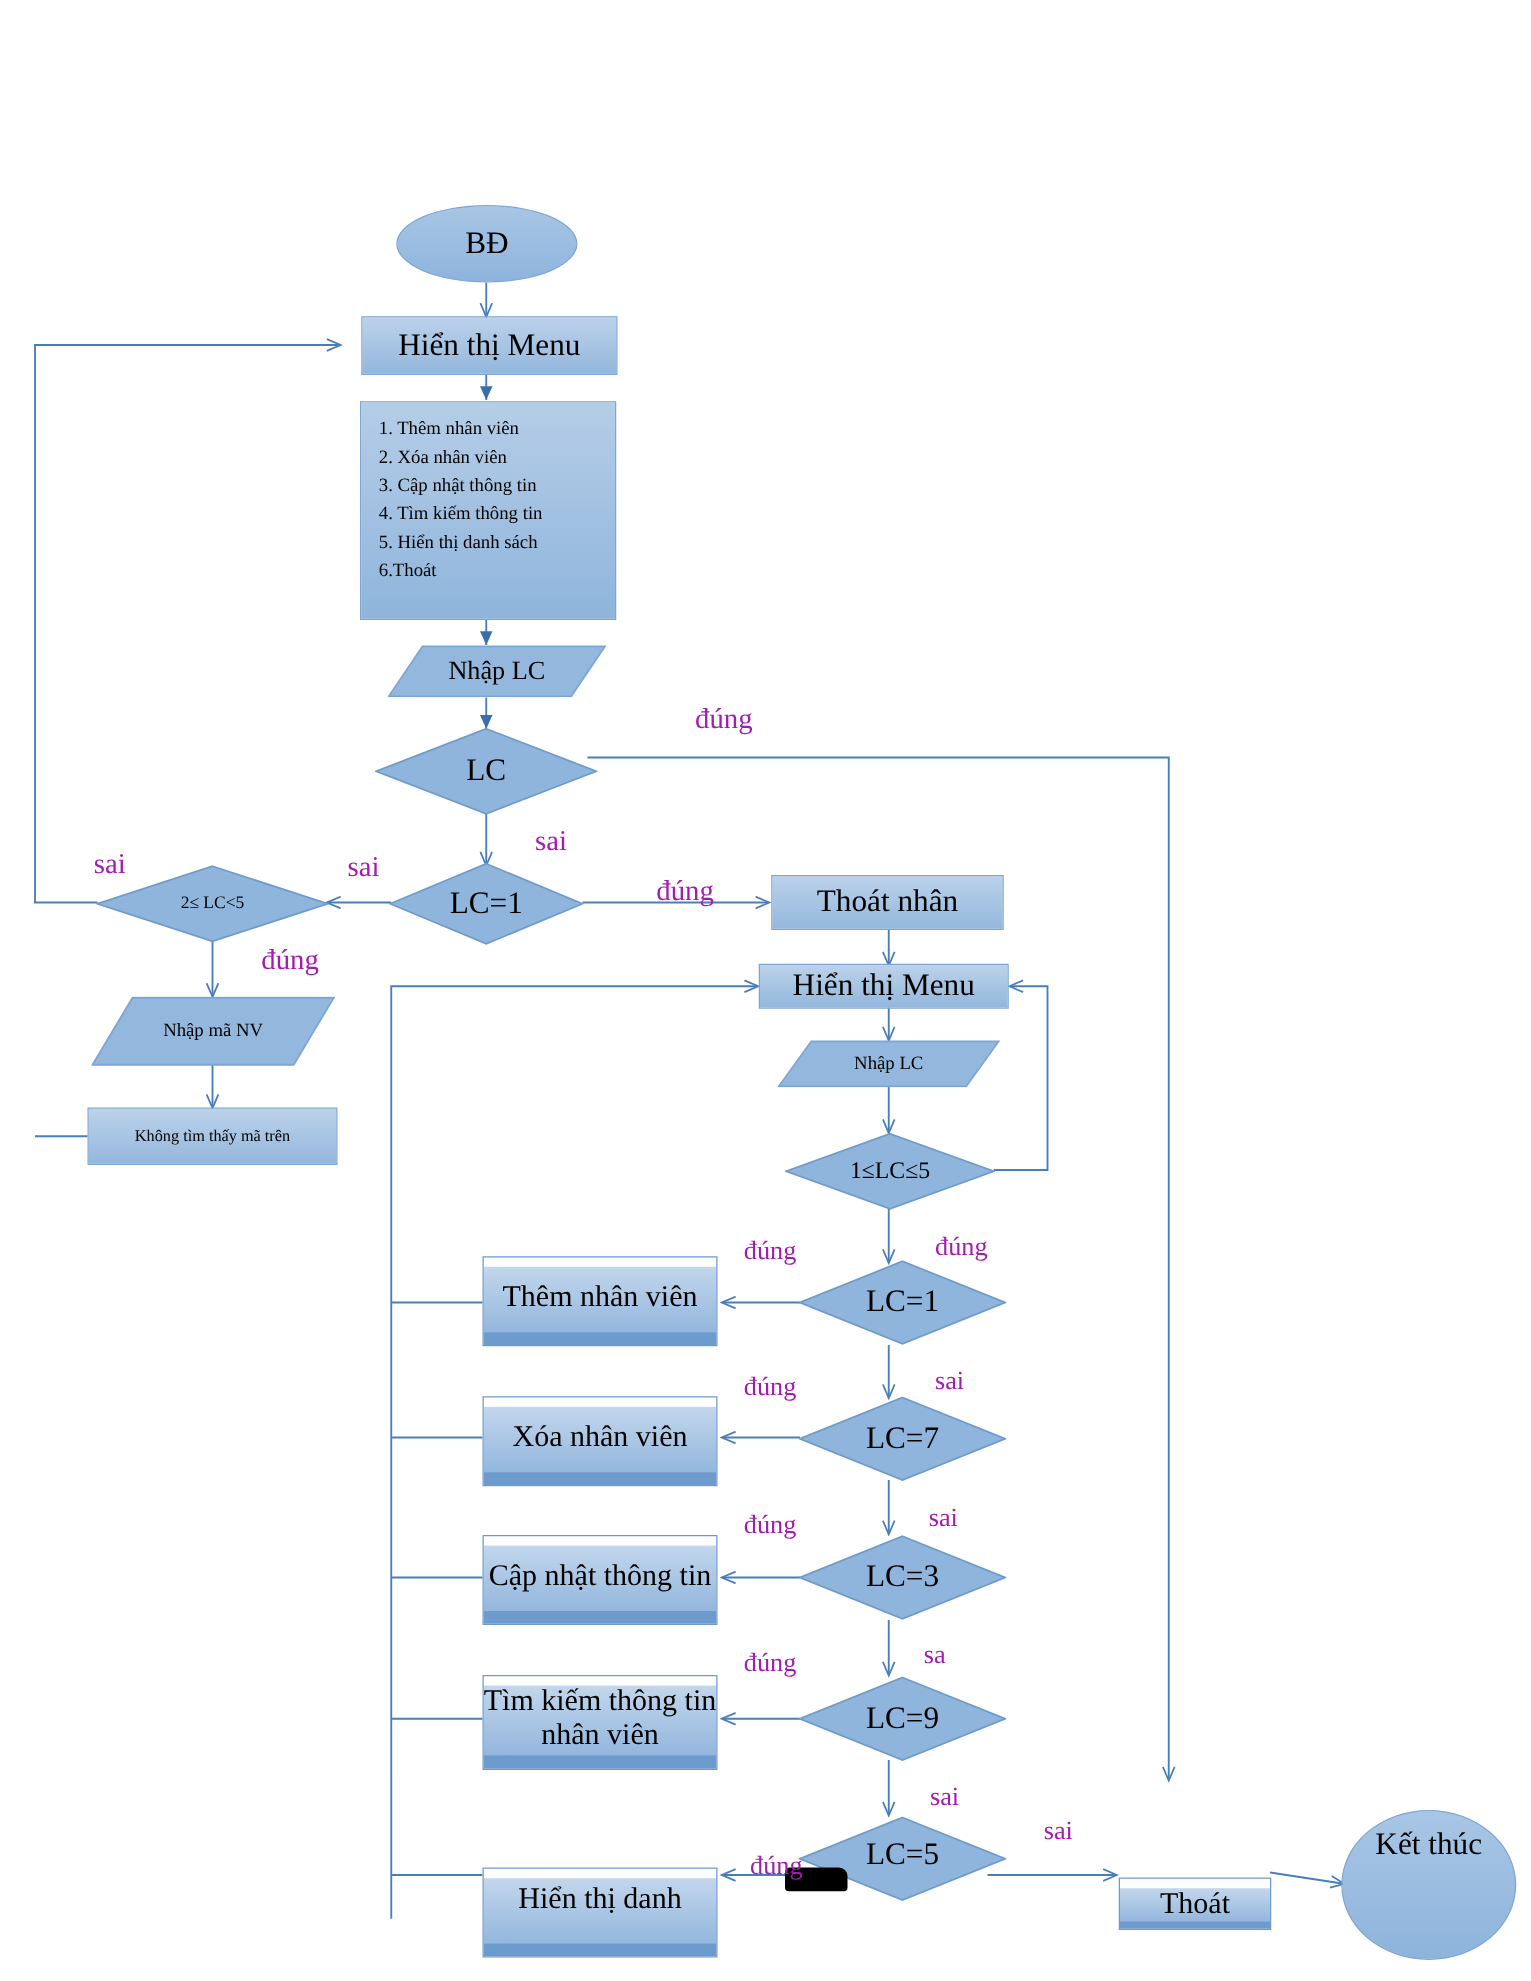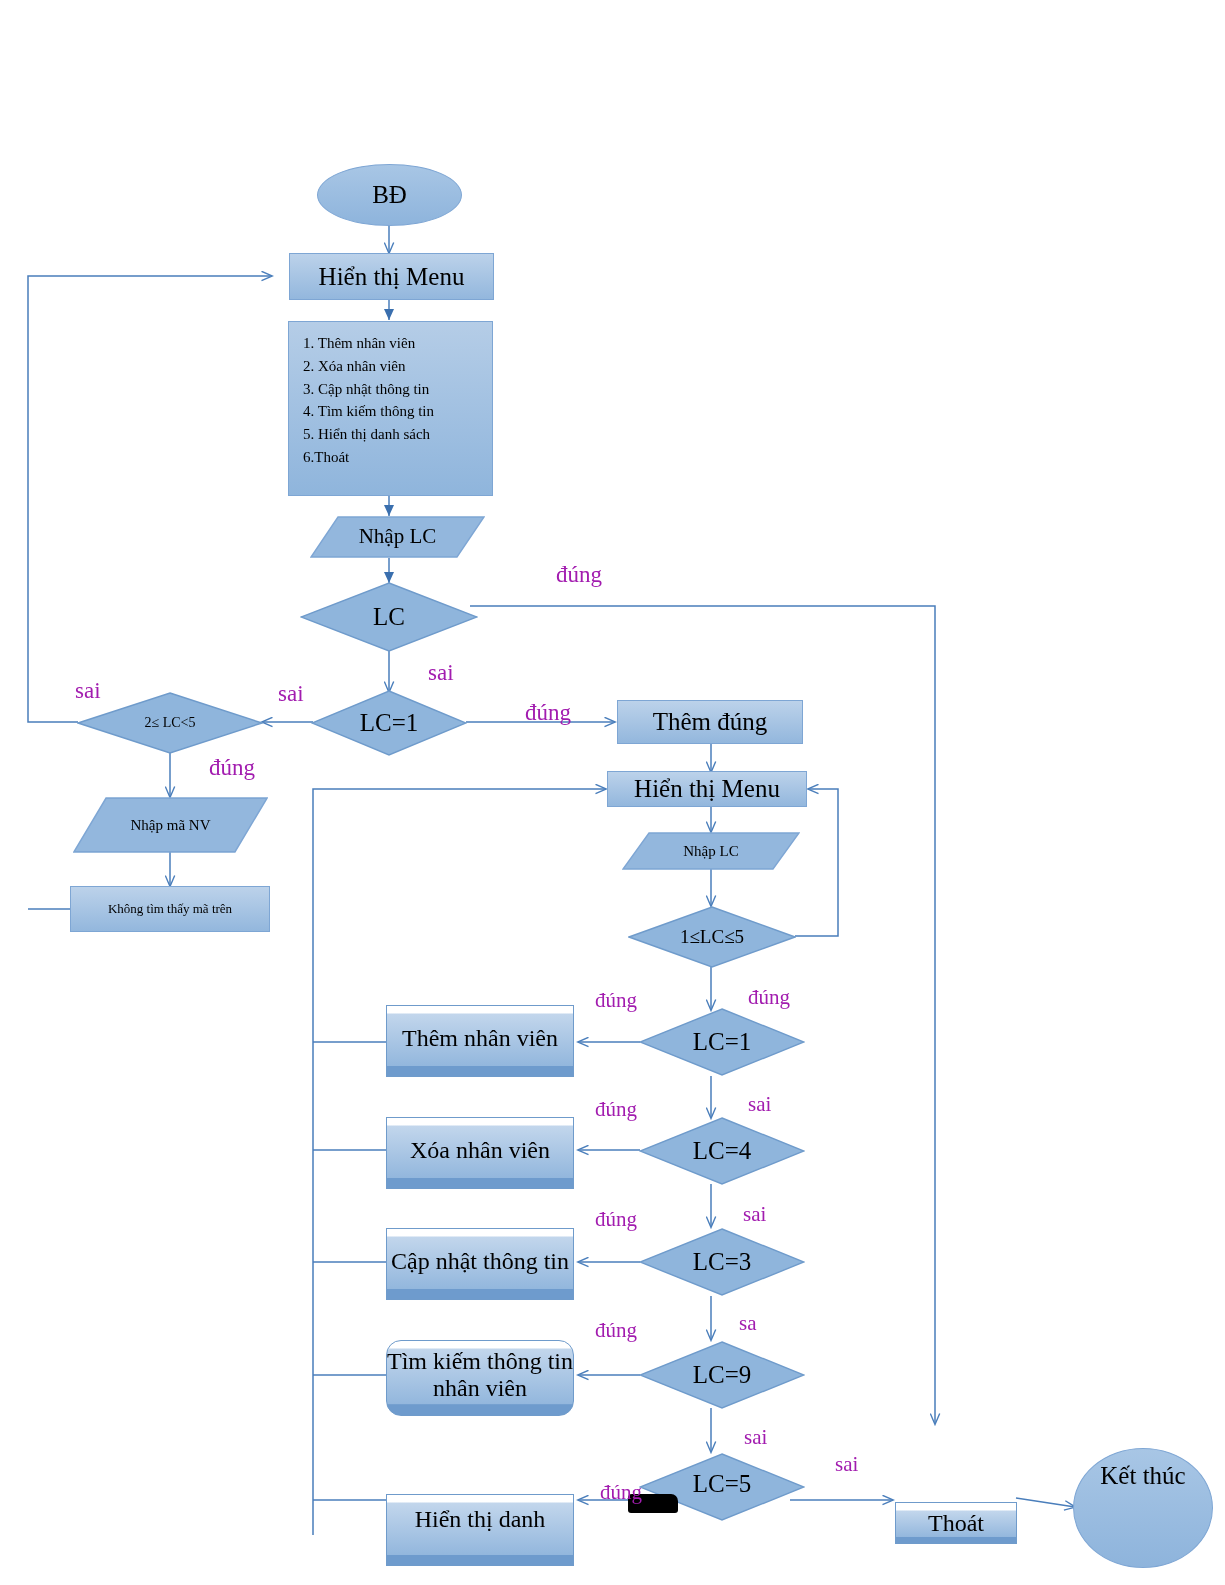--- a/index.html
+++ b/index.html
@@ -256,21 +256,21 @@
       <polygon points="33,1 194,1 162,47 1,47" fill="#93b7dd" stroke="#7ea6d4" stroke-width="1.4"></polygon>
     </svg>
     <span class="ptext">Nhập mã NV</span>
   </div>
 
   <div class="node process tiny" style="left:70px; top:886px; width:200px; height:46px;">
     <span>Không tìm thấy mã trên</span>
   </div>
 
   <div class="node process" style="left:617px; top:700px; width:186px; height:44px;">
-    <span>Thêm đúng</span>
+    <span>Thoát nhân</span>
   </div>
 
   <div class="node process" style="left:607px; top:771px; width:200px; height:36px;">
     <span>Hiển thị Menu</span>
   </div>
 
   <div class="node io small" style="left:622px; top:832px; width:178px; height:38px;">
     <svg class="pshape" viewBox="0 0 178 38" preserveAspectRatio="none">
       <polygon points="27,1 177,1 151,37 1,37" fill="#93b7dd" stroke="#7ea6d4" stroke-width="1.4"></polygon>
     </svg>
@@ -288,21 +288,21 @@
     <svg class="dshape" viewBox="0 0 166 68" preserveAspectRatio="none">
       <polygon points="83,1 165,34 83,67 1,34" fill="#8fb5dc" stroke="#6f9bcb" stroke-width="1.4"></polygon>
     </svg>
     <span class="dtext">LC=1</span>
   </div>
 
   <div class="node diamond" style="left:639px; top:1117px; width:166px; height:68px;">
     <svg class="dshape" viewBox="0 0 166 68" preserveAspectRatio="none">
       <polygon points="83,1 165,34 83,67 1,34" fill="#8fb5dc" stroke="#6f9bcb" stroke-width="1.4"></polygon>
     </svg>
-    <span class="dtext">LC=4</span>
+    <span class="dtext">LC=7</span>
   </div>
 
   <div class="node diamond" style="left:639px; top:1228px; width:166px; height:68px;">
     <svg class="dshape" viewBox="0 0 166 68" preserveAspectRatio="none">
       <polygon points="83,1 165,34 83,67 1,34" fill="#8fb5dc" stroke="#6f9bcb" stroke-width="1.4"></polygon>
     </svg>
     <span class="dtext">LC=3</span>
   </div>
 
   <div class="node diamond" style="left:639px; top:1341px; width:166px; height:68px;">
@@ -324,21 +324,21 @@
   </div>
 
   <div class="node action" style="left:386px; top:1117px; width:188px; height:72px;">
     <span class="lbl">Xóa nhân viên</span>
   </div>
 
   <div class="node action" style="left:386px; top:1228px; width:188px; height:72px;">
     <span class="lbl">Cập nhật thông tin</span>
   </div>
 
-  <div class="node action" style="left:386px; top:1340px; width:188px; height:76px;border-radius:15px;">
+  <div class="node action" style="left:386px; top:1340px; width:188px; height:76px;">
     <span class="lbl">Tìm kiếm thông tin nhân viên</span>
   </div>
 
   <div class="node action" style="left:386px; top:1462px; width:188px; height:72px;margin-top:32px;">
     <span class="lbl" style="padding-bottom:22px;">Hiển thị danh</span>
   </div>
 
   <div class="node action" style="left:895px; top:1470px; width:122px; height:42px; font-size:24px;margin-top:32px;">
     <span class="lbl" style="padding-bottom:0;">Thoát</span>
   </div>

